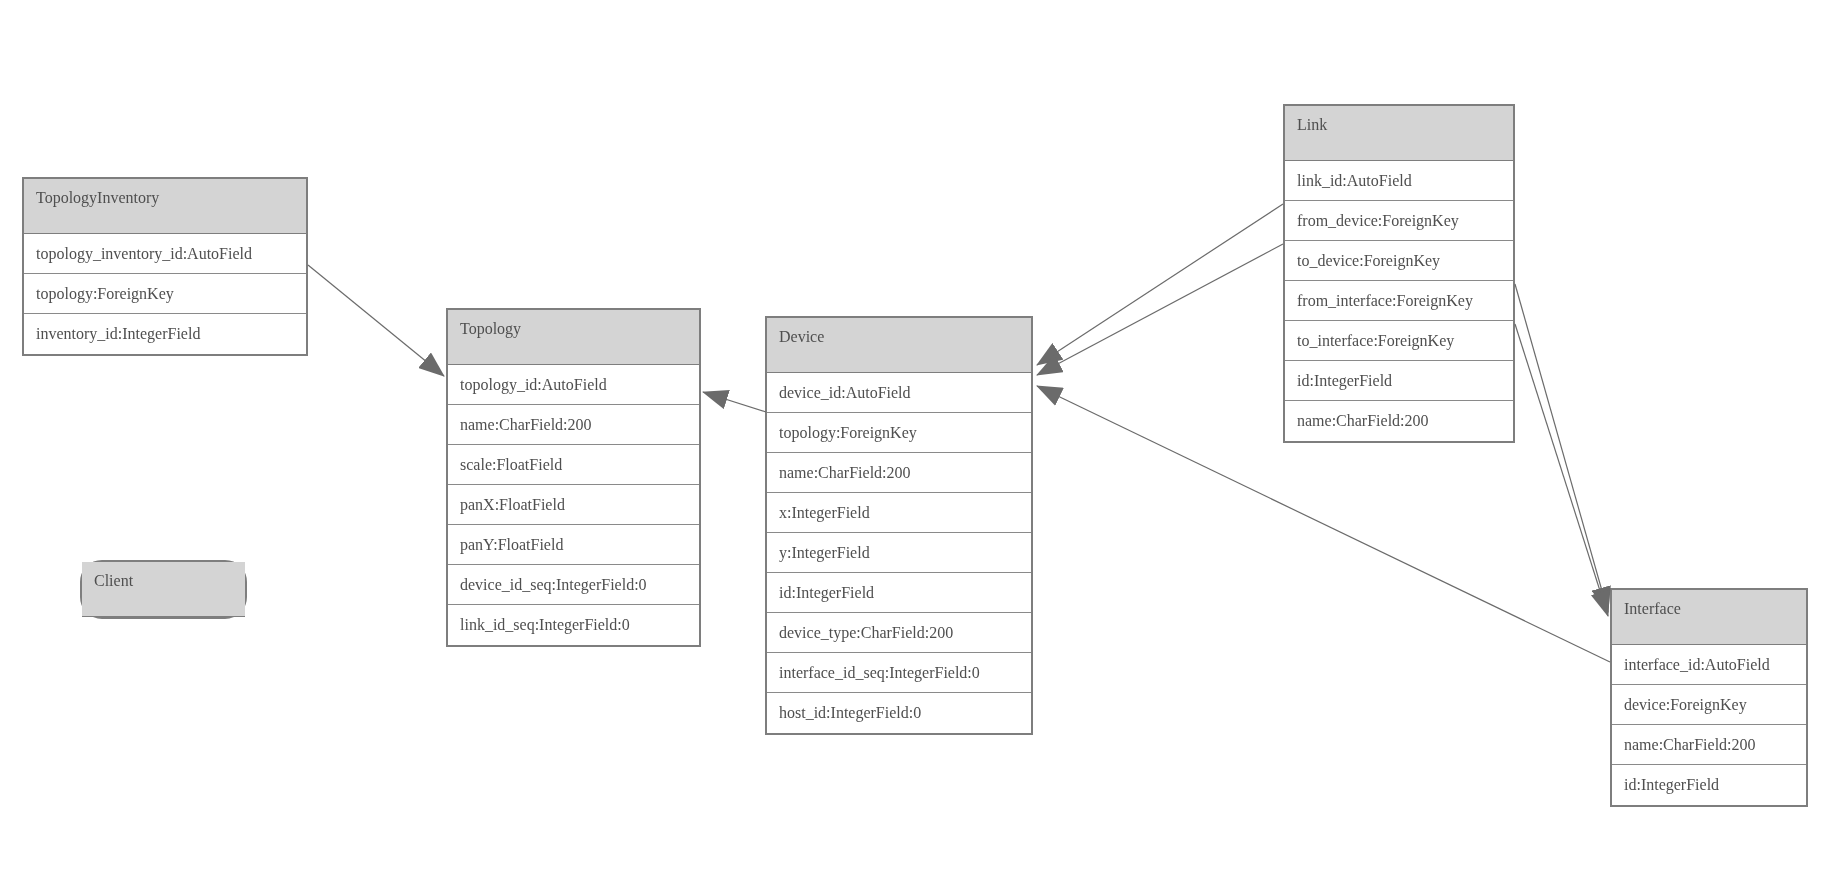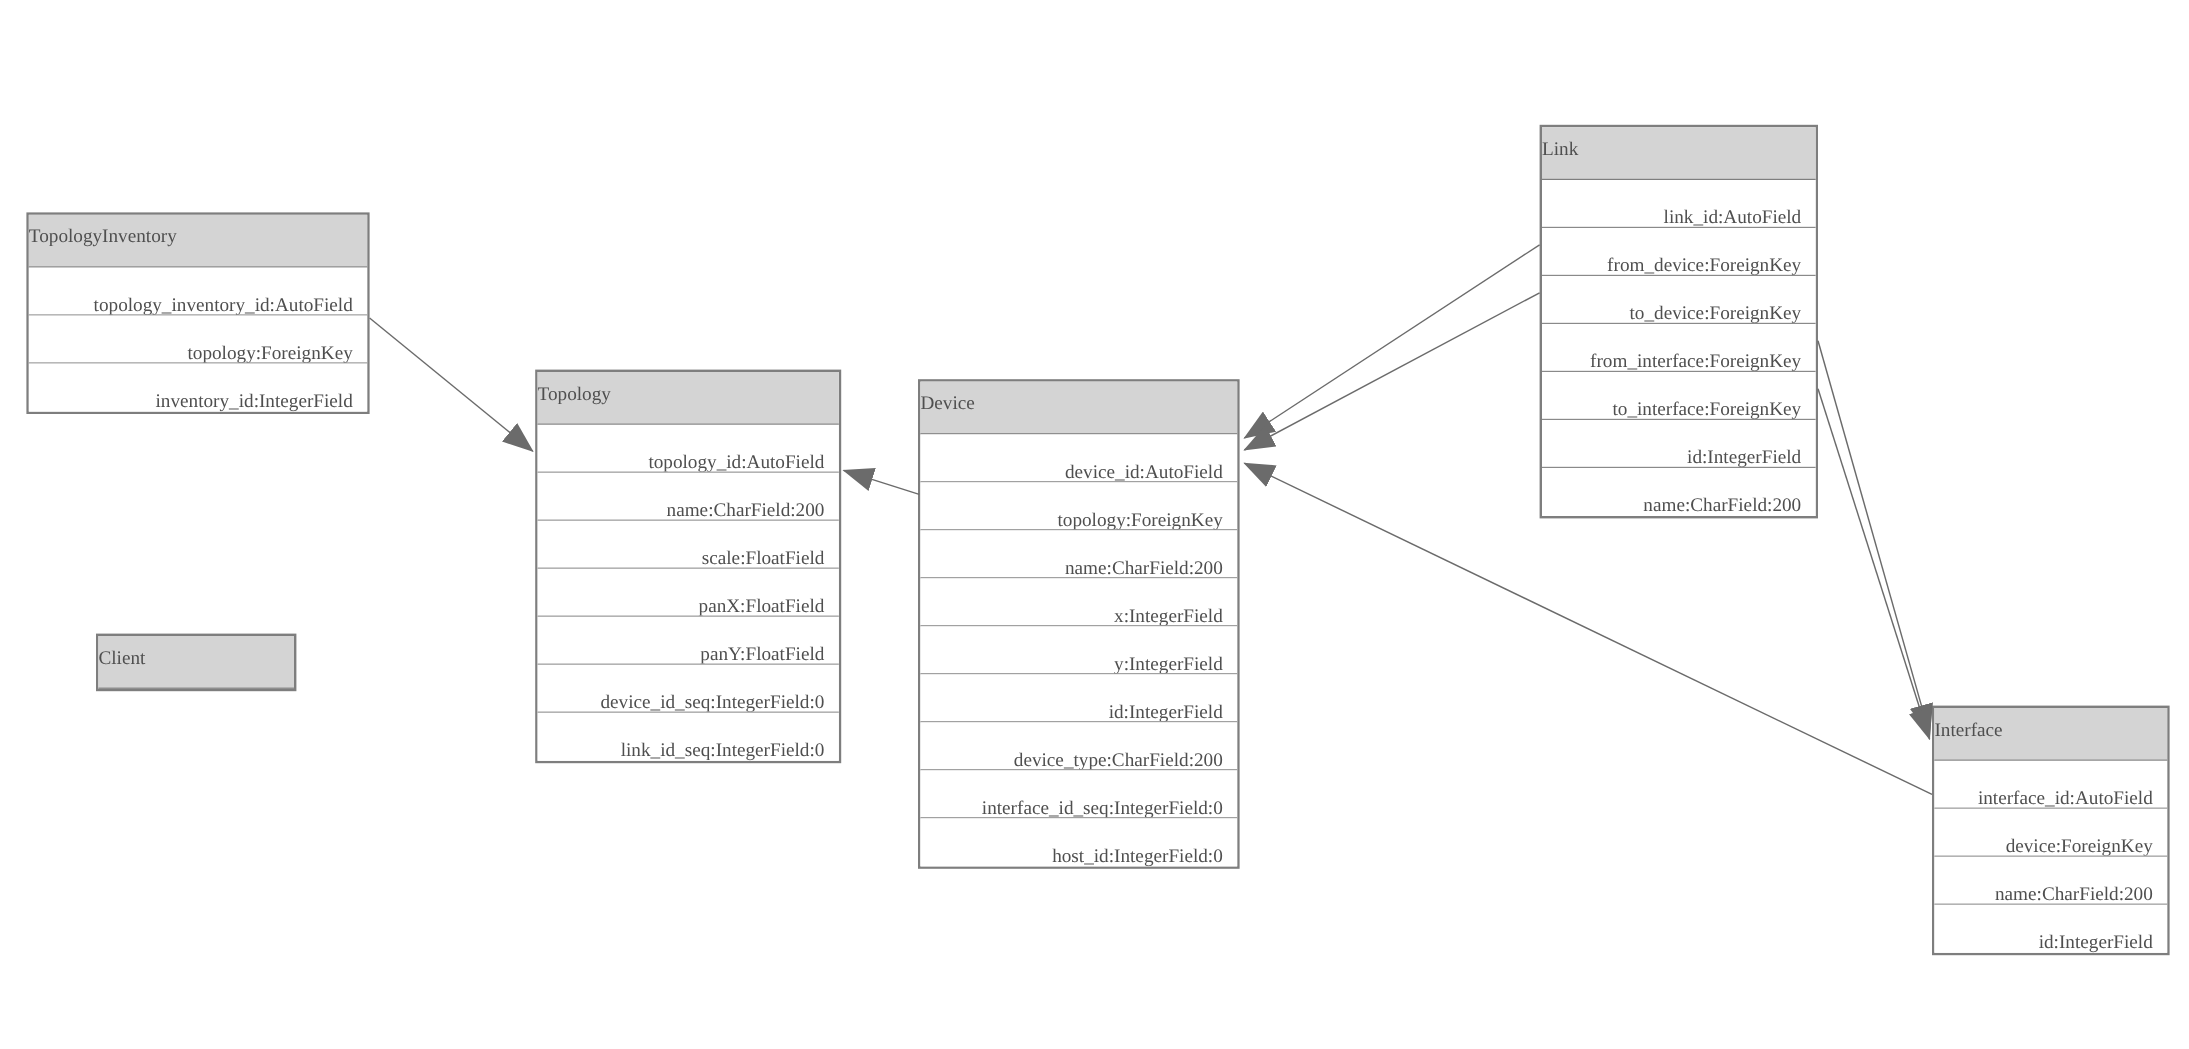--- a/index.html
+++ b/index.html
@@ -26,39 +26,38 @@
   }
   .entity {
     position: absolute;
     background: #ffffff;
     border: 2px solid var(--border, #7e7e7e);
     box-sizing: border-box;
     color: var(--text, #4f4f4f);
     font-size: 16px;
   }
   .entity-header {
-    height: 44px;
+    height: 55px;
     line-height: 38px;
     background: var(--header-fill, #d4d4d4);
     border-bottom: 1px solid var(--border, #7e7e7e);
-    padding: 0 0;
+    padding: 0 12px;
     white-space: nowrap;
     box-sizing: border-box;
     overflow: hidden;
   }
   .entity-row {
     height: 40px;
     line-height: 39px;
     border-bottom: 1px solid var(--border-light, #8a8a8a);
-    padding: 12px 12px;
+    padding: 0 12px;
     background: #ffffff;
     white-space: nowrap;
     box-sizing: border-box;
     overflow: hidden;
-    text-align: right;
   }
   .entity-row:last-child { border-bottom: none; }
 </style>
 </head>
 <body>
 
 <div class="canvas">
   <div id="entities-layer">
       <div class="entity" style="left: 22px; top: 165px; width: 286px; margin-top: 12px;">
         <div class="entity-header">TopologyInventory</div>
@@ -69,21 +68,21 @@
       <div class="entity" style="left: 446px; top: 308px; width: 255px;">
         <div class="entity-header">Topology</div>
         <div class="entity-row">topology_id:AutoField</div>
         <div class="entity-row">name:CharField:200</div>
         <div class="entity-row">scale:FloatField</div>
         <div class="entity-row">panX:FloatField</div>
         <div class="entity-row">panY:FloatField</div>
         <div class="entity-row">device_id_seq:IntegerField:0</div>
         <div class="entity-row">link_id_seq:IntegerField:0</div>
       </div>
-      <div class="entity" style="left: 80px; top: 528px; width: 167px;">
+      <div class="entity" style="left: 80px; top: 560px; width: 167px; border-radius: 22px;">
         <div class="entity-header">Client</div>
       </div>
       <div class="entity" style="left: 765px; top: 316px; width: 268px;">
         <div class="entity-header">Device</div>
         <div class="entity-row">device_id:AutoField</div>
         <div class="entity-row">topology:ForeignKey</div>
         <div class="entity-row">name:CharField:200</div>
         <div class="entity-row">x:IntegerField</div>
         <div class="entity-row">y:IntegerField</div>
         <div class="entity-row">id:IntegerField</div>

